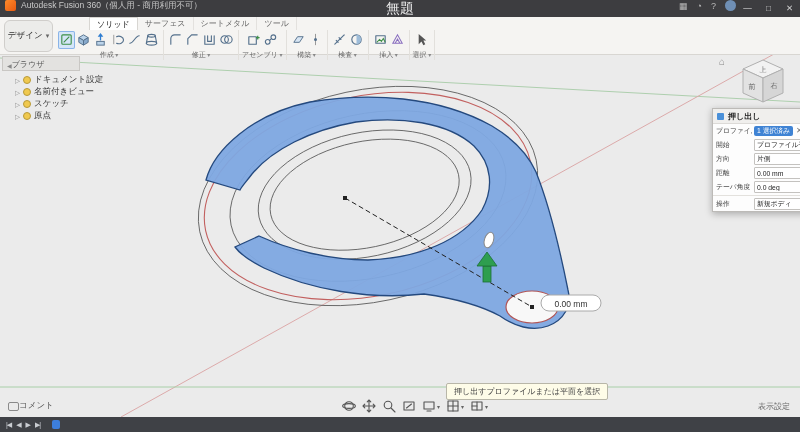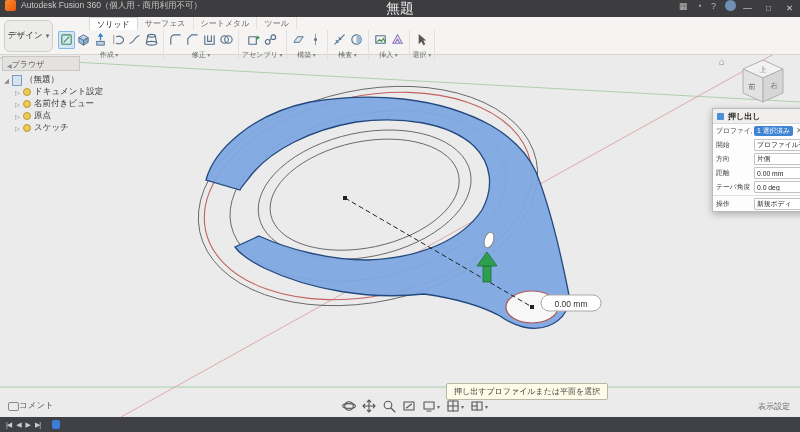--- a/index.html
+++ b/index.html
@@ -320,44 +320,39 @@
     </g>
   </svg>
 </div>
 
 <div class="browser">
   <div class="browser-header">
     <span class="coll"></span>
     <span>ブラウザ</span>
   </div>
   <div class="tree">
-    <div class="tree-row">
-      <span class="caret open"></span>
-      <span class="doc-ico"></span>
-      <span>（無題）</span>
-    </div>
     <div class="tree-row child">
       <span class="caret"></span>
       <span class="bulb"></span>
       <span>ドキュメント設定</span>
     </div>
     <div class="tree-row child">
       <span class="caret"></span>
       <span class="bulb"></span>
       <span>名前付きビュー</span>
     </div>
     <div class="tree-row child">
       <span class="caret"></span>
       <span class="bulb"></span>
-      <span>原点</span>
+      <span>スケッチ</span>
     </div>
     <div class="tree-row child">
       <span class="caret"></span>
       <span class="bulb"></span>
-      <span>スケッチ</span>
+      <span>原点</span>
     </div>
   </div>
 </div>
 
 <div class="viewcube">
   <span class="home-ico">⌂</span>
   <svg width="62" height="52" viewBox="0 0 62 52">
     <polygon points="11,12 31,3 51,12 31,21" fill="#f2f2f2" stroke="#b0b0b0"></polygon>
     <polygon points="11,12 31,21 31,45 11,36" fill="#e2e2e2" stroke="#b0b0b0"></polygon>
     <polygon points="51,12 31,21 31,45 51,36" fill="#d6d6d6" stroke="#b0b0b0"></polygon>

